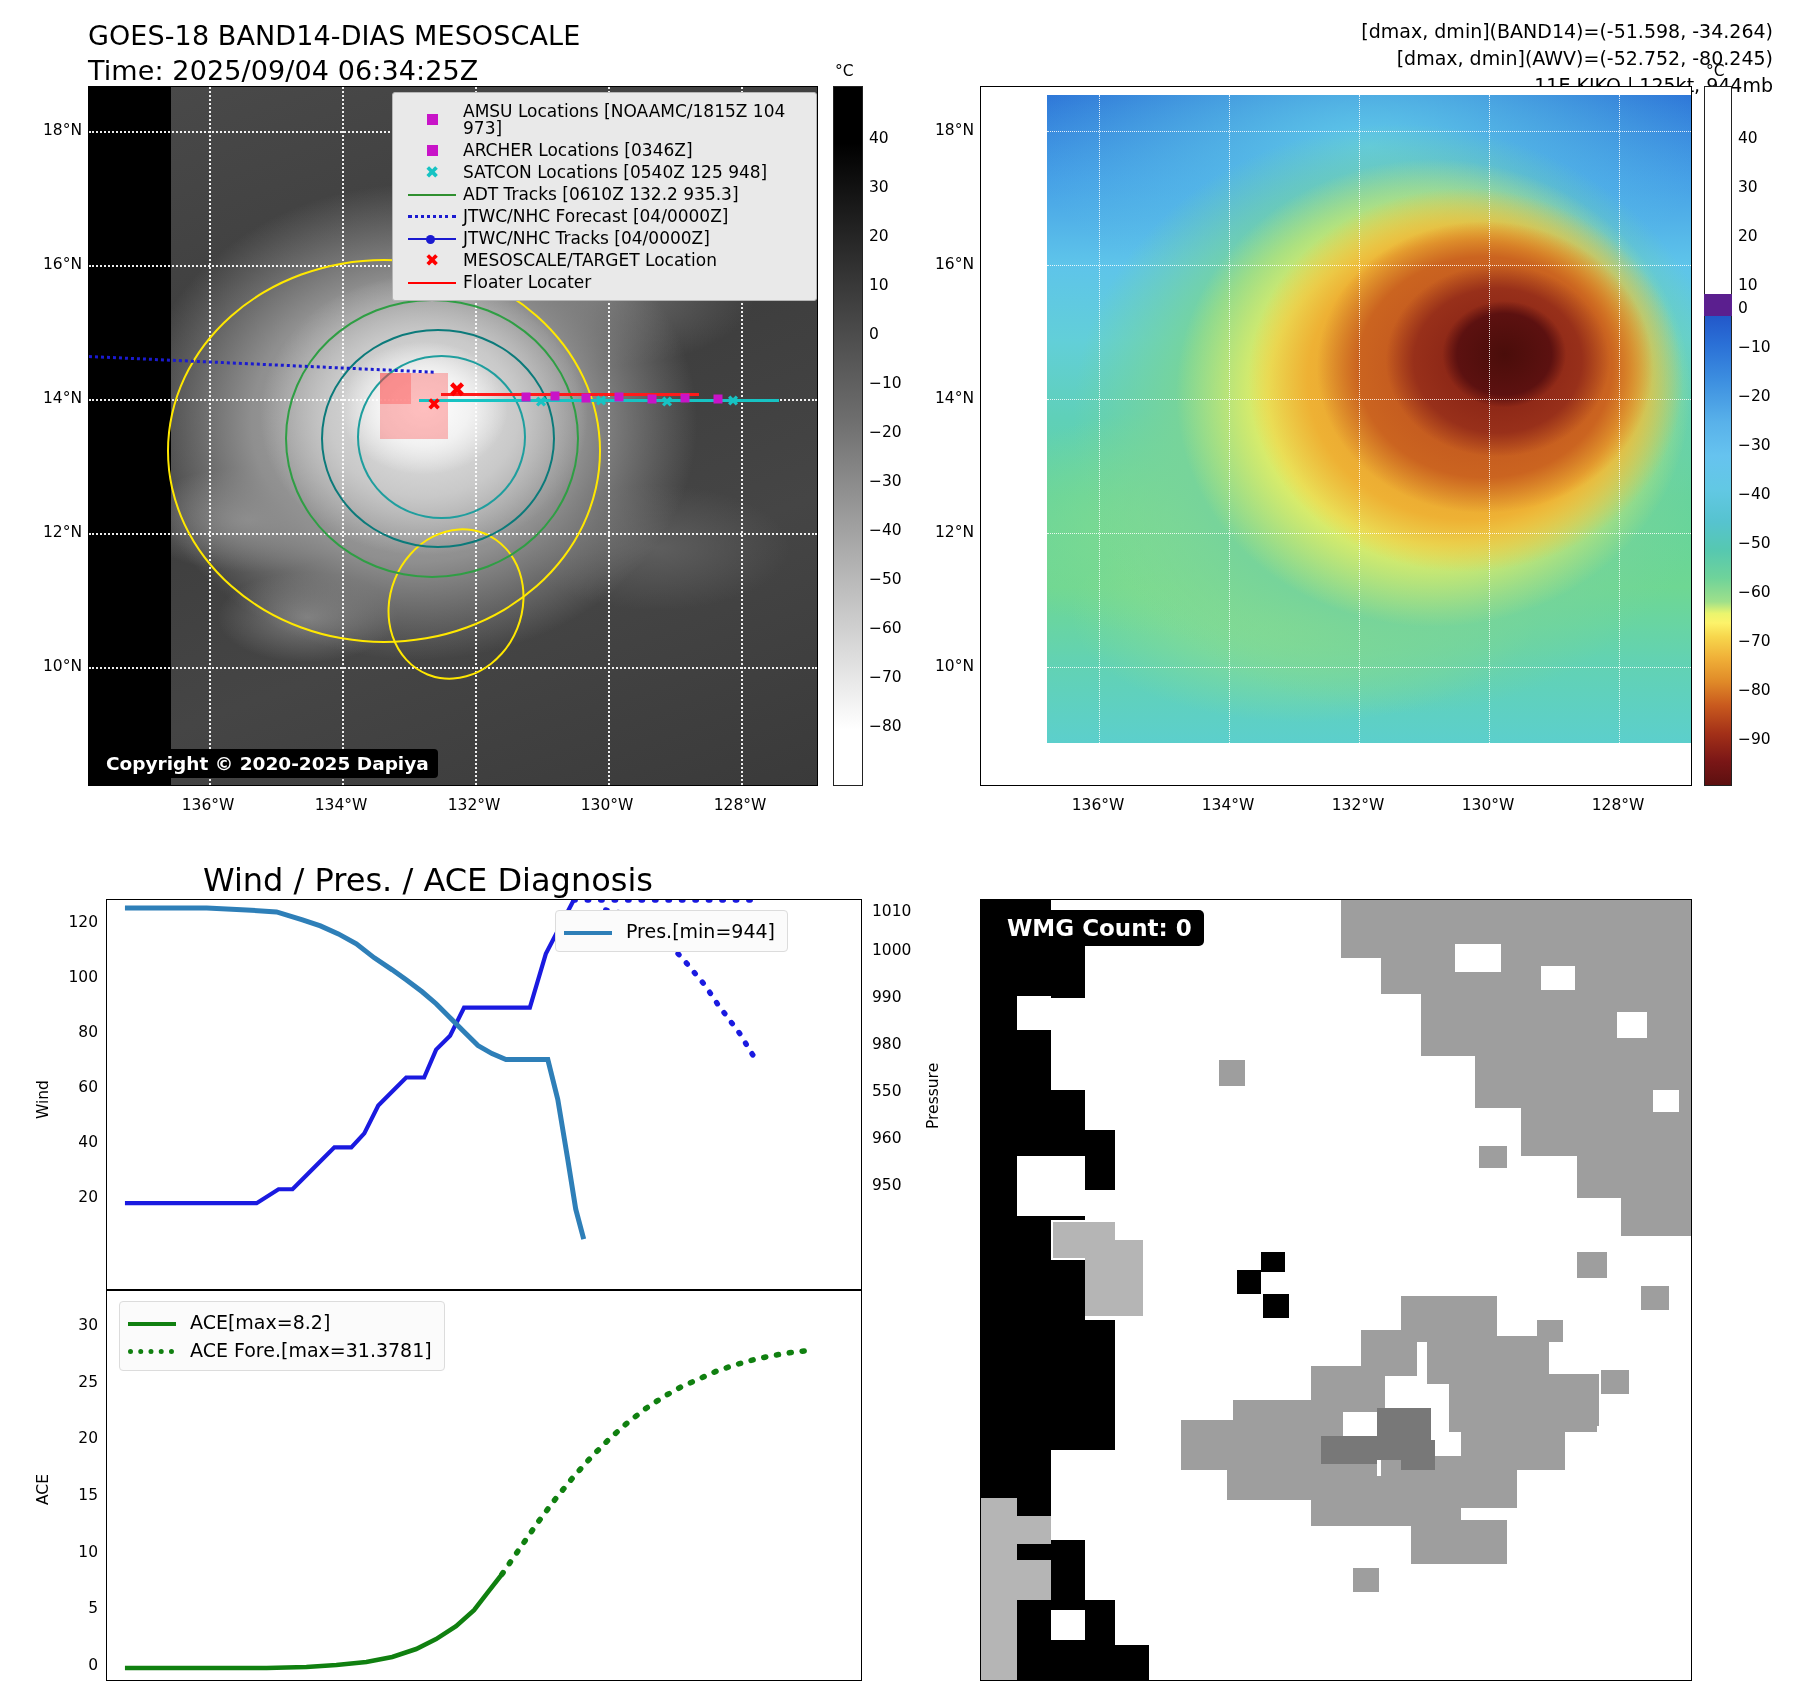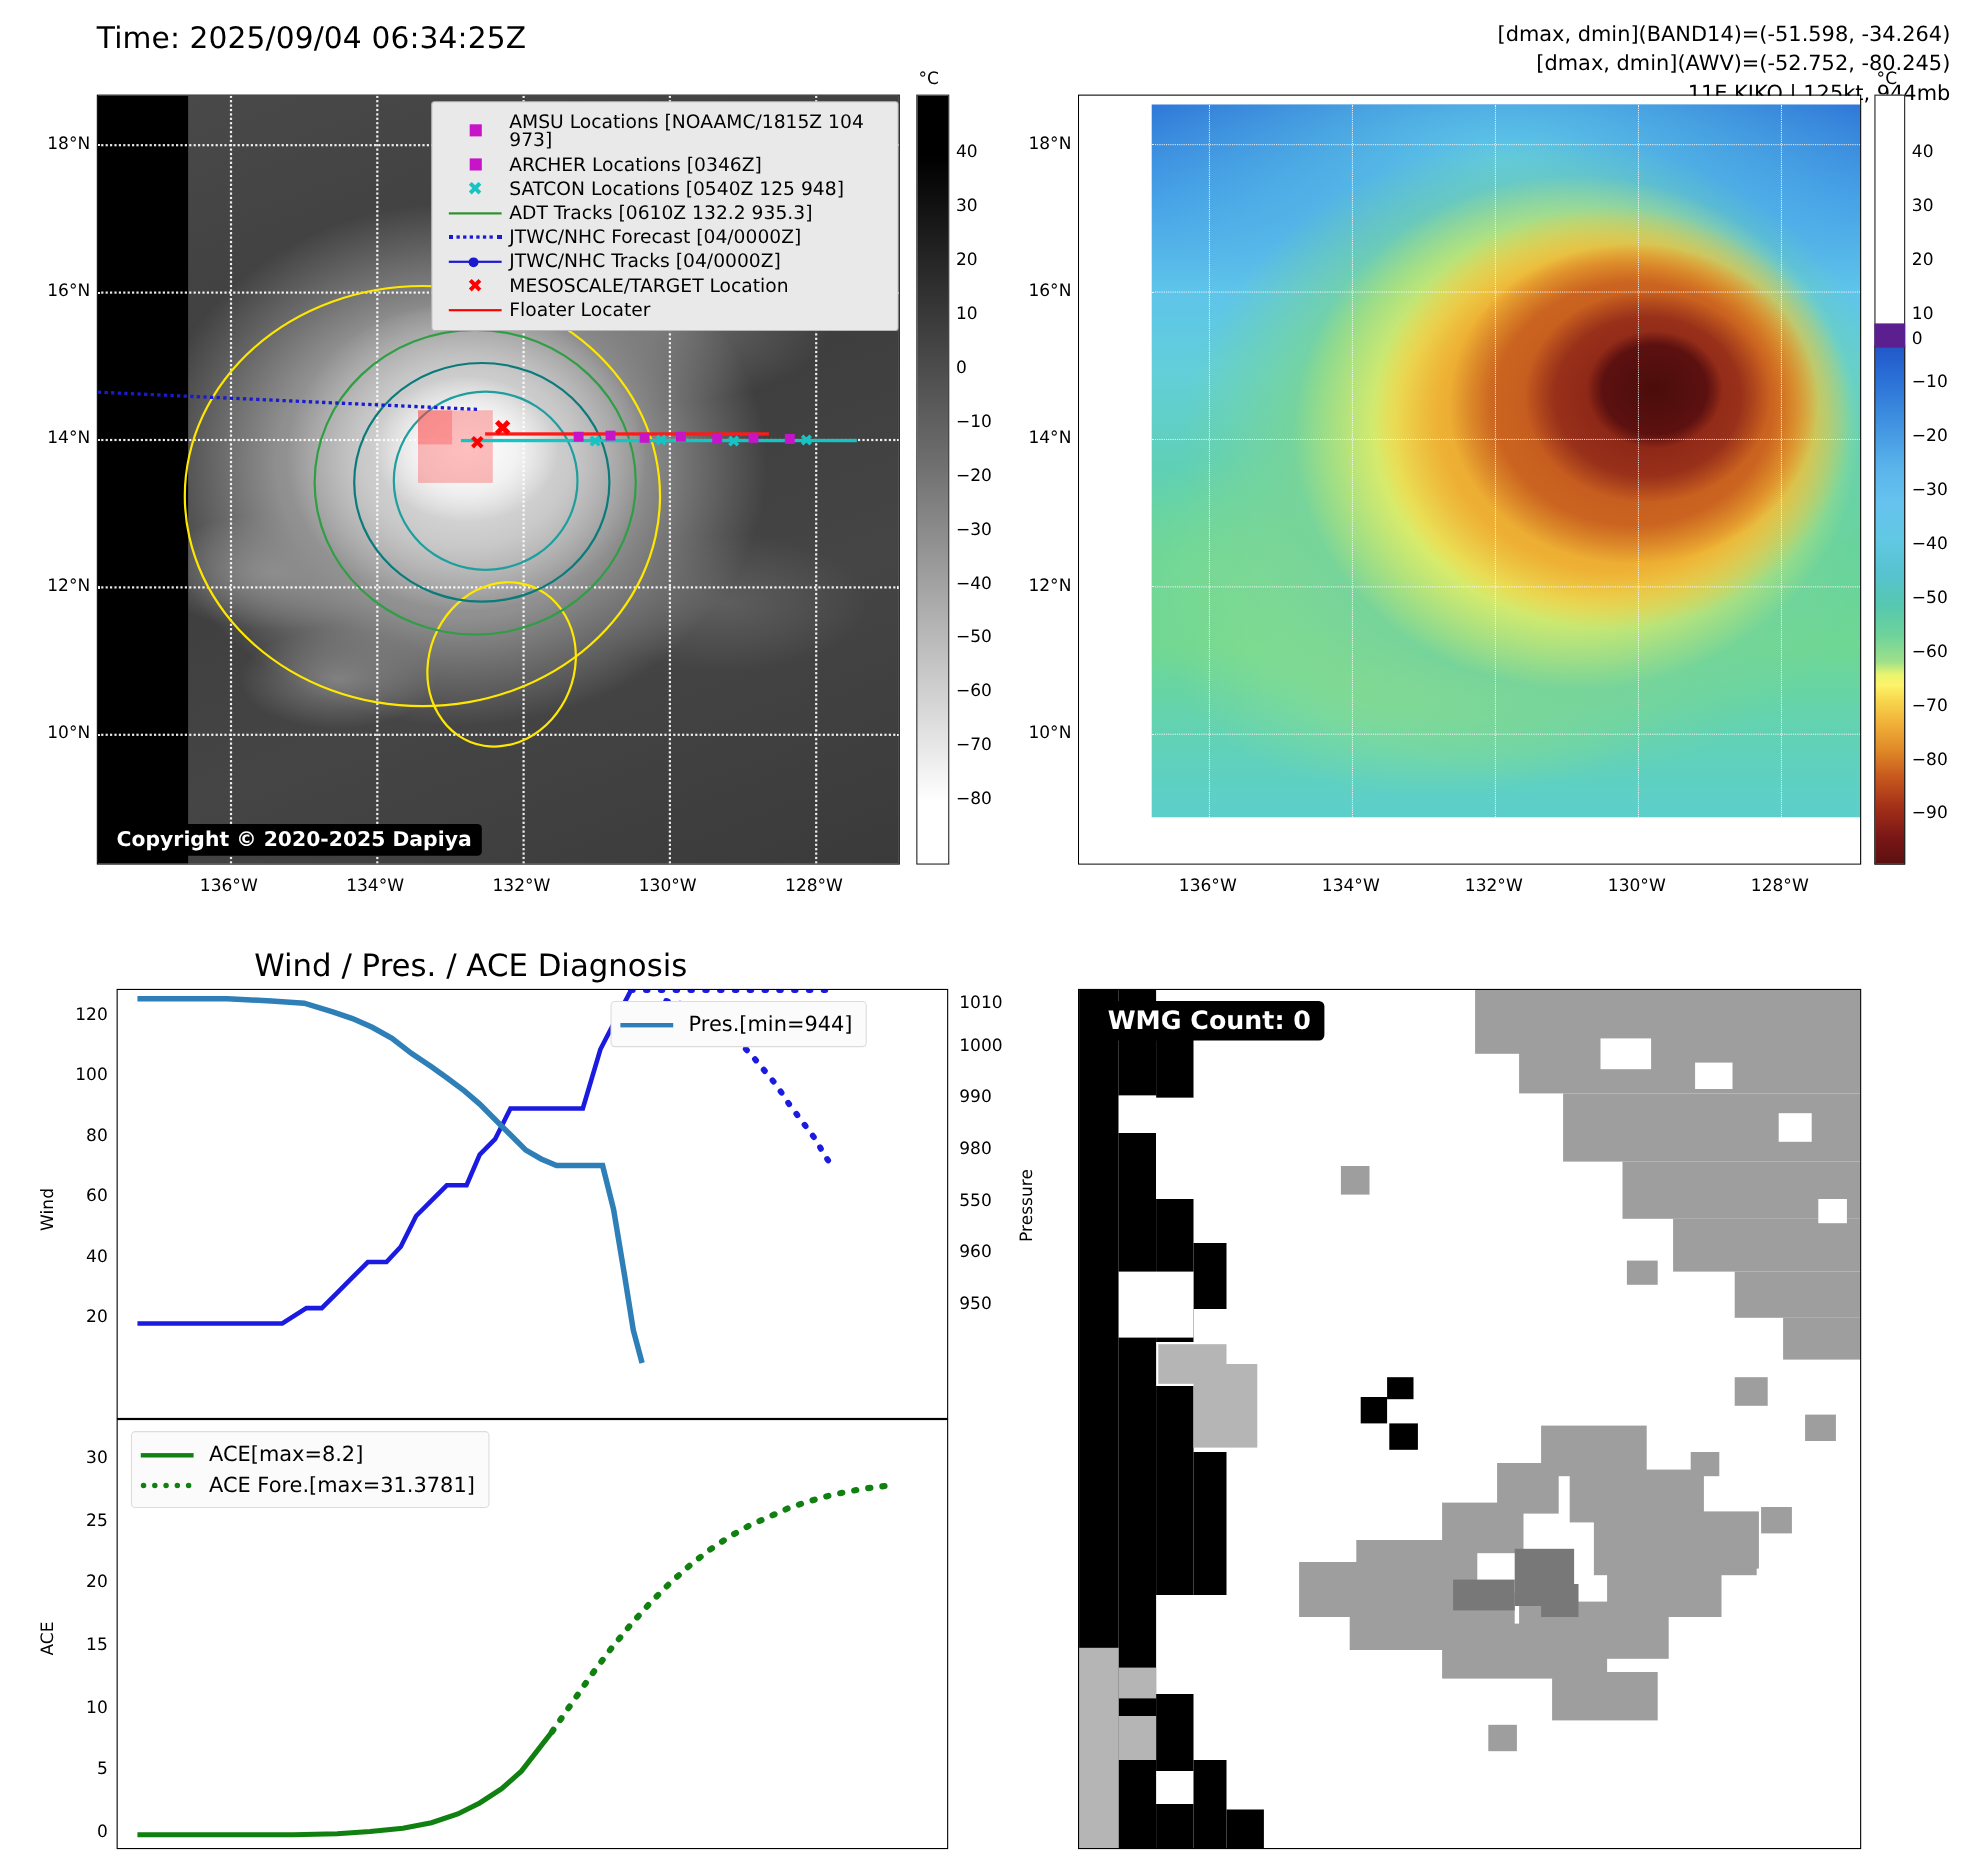--- a/index.html
+++ b/index.html
@@ -107,32 +107,33 @@
   .chartlegend table{border-collapse:collapse;}
   .chartlegend td{padding:3px 0;vertical-align:middle;font-size:19px;white-space:nowrap;}
   .chartlegend td.k{width:62px;}
   .cl-line{display:inline-block;width:48px;height:0;vertical-align:middle;}
   .cl-blue{border-top:4px solid #1a1ae0;}
   .cl-bluedot{border-top:5px dotted #1a1ae0;width:46px;}
   .cl-steel{border-top:4px solid #2e7fb8;}
   .cl-green{border-top:4px solid #108010;}
   .cl-greendot{border-top:5px dotted #108010;width:46px;}
 
-  #panel-title-diag{position:absolute;text-align:center;font-size:28px;}
+  #panel-title-diag{position:absolute;text-align:center;font-size:32px;}
 
   
   #wmg-img{position:absolute;inset:0;background:#ffffff;}
   .wmgcell{position:absolute;}
   #wmg-badge{position:absolute;left:14px;top:10px;background:#000;color:#fff;font-weight:bold;
       font-size:23px;padding:5px 12px;border-radius:5px;}
 </style>
 </head>
 <body>
 
 <div class="abs" id="title-block">
+  <div>GOES-18 BAND14-DIAS MESOSCALE</div>
   <div>Time: 2025/09/04 06:34:25Z</div>
 </div>
 
 <div class="abs" id="meta-block">
   <div>[dmax, dmin](BAND14)=(-51.598, -34.264)</div>
   <div>[dmax, dmin](AWV)=(-52.752, -80.245)</div>
   <div>11E.KIKO | 125kt, 944mb</div>
 </div>
 
 <div class="panel" id="panel-sat-ir" style="left:88px;top:86px;width:730px;height:700px;">

